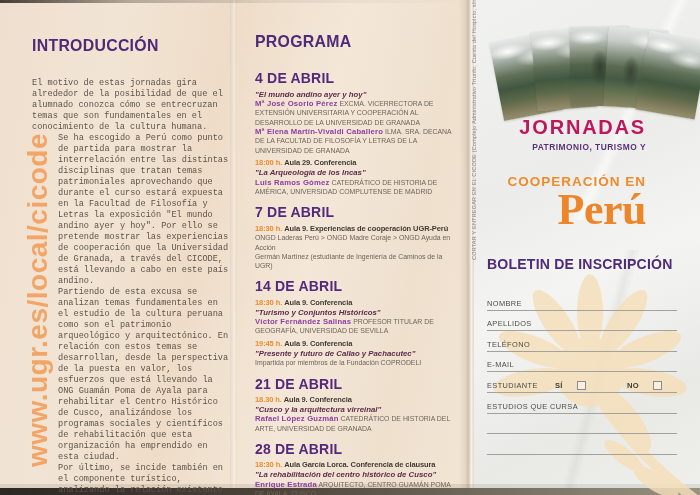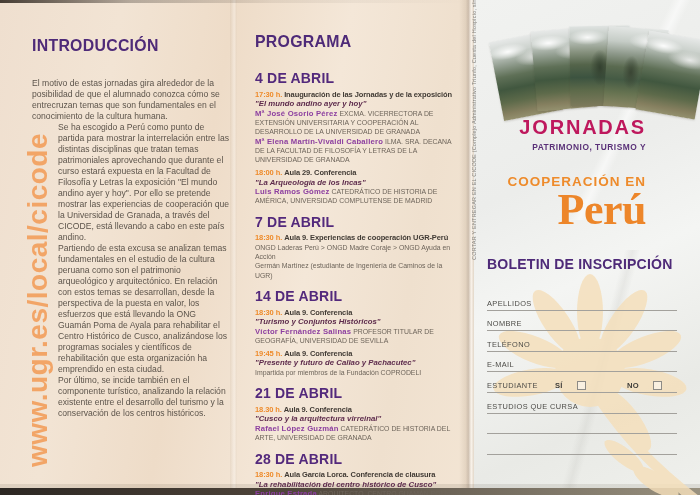--- a/index.html
+++ b/index.html
@@ -43,21 +43,21 @@
   }
   .bottom-fade { position:absolute; bottom:7px; left:0; width:700px; height:4px; background:rgba(80,70,60,0.12); }
 
   
   .panel-heading {
     font-size:16.5px; font-weight:700; color:#4e2a78; letter-spacing:0.3px;
     transform:scaleX(0.96); transform-origin:left; white-space:nowrap;
   }
   .intro { position:absolute; left:32px; top:36px; width:197px; z-index:2; }
   .intro-body { margin-top:23px; font-size:8.6px; line-height:11px; color:#5c544b; }
-  .intro-body p { margin:0; }
+  .intro-body p { margin:0;font-family:Liberation Mono, monospace; }
   .intro-body p + p { margin-left:26px; }
   .vertical-url {
     position:absolute; left:-130px; top:282px; width:340px; height:36px;
     transform:rotate(-90deg); font-size:28px; font-weight:700; color:#f2a567;
     letter-spacing:0.5px; text-align:center; z-index:1; white-space:nowrap;
   }
 
   
   .program { position:absolute; left:255px; top:32px; width:206px; z-index:2; }
   #program-list { margin-top:19px; }
@@ -143,21 +143,20 @@
       <p>Partiendo de esta excusa se analizan temas fundamentales en el estudio de la cultura peruana como son el patrimonio arqueológico y arquitectónico. En relación con estos temas se desarrollan, desde la perspectiva de la puesta en valor, los esfuerzos que está llevando la ONG Guamán Poma de Ayala para rehabilitar el Centro Histórico de Cusco, analizándose los programas sociales y científicos de rehabilitación que esta organización ha emprendido en esta ciudad.</p>
       <p>Por último, se incide también en el componente turístico, analizando la relación existente entre el desarrollo del turismo y la conservación de los centros históricos.</p>
     </div>
   </div>
 
   <div class="program">
     <div class="panel-heading">PROGRAMA</div>
     <div id="program-list">
         <div class="prog-date">4 DE ABRIL</div>
         <div class="prog-session">
-          <div class="prog-line"><span class="prog-time">17:30 h.</span> <span class="prog-title">Inauguración de las Jornadas y de la exposición</span></div>
           <div class="prog-quote">"El mundo andino ayer y hoy"</div>
           <div class="prog-person"><span class="prog-name">Mª José Osorio Pérez</span> <span class="prog-role">EXCMA. VICERRECTORA DE EXTENSIÓN UNIVERSITARIA Y COOPERACIÓN AL DESARROLLO DE LA UNIVERSIDAD DE GRANADA</span></div>
           <div class="prog-person"><span class="prog-name">Mª Elena Martín-Vivaldi Caballero</span> <span class="prog-role">ILMA. SRA. DECANA DE LA FACULTAD DE FILOSOFÍA Y LETRAS DE LA UNIVERSIDAD DE GRANADA</span></div>
         </div>
         <div class="prog-session">
           <div class="prog-line"><span class="prog-time">18:00 h.</span> <span class="prog-title">Aula 29. Conferencia</span></div>
           <div class="prog-quote">"La Arqueología de los Incas"</div>
           <div class="prog-person"><span class="prog-name">Luis Ramos Gómez</span> <span class="prog-role">CATEDRÁTICO DE HISTORIA DE AMÉRICA, UNIVERSIDAD COMPLUTENSE DE MADRID</span></div>
         </div>
         <div class="prog-date">7 DE ABRIL</div>
@@ -222,24 +221,24 @@
   <div class="title-block">
     <div class="t-jornadas">JORNADAS</div>
     <div class="t-sub">PATRIMONIO, TURISMO Y</div>
     <div class="t-coop">COOPERACIÓN EN</div>
     <div class="t-peru">Perú</div>
   </div>
 
   <div class="boletin-heading">BOLETIN DE INSCRIPCIÓN</div>
   <div class="form" id="form-rows">
       <div class="form-row">
+        <span class="form-label">NOMBRE</span>
+      </div>
+      <div class="form-row">
         <span class="form-label">APELLIDOS</span>
-      </div>
-      <div class="form-row">
-        <span class="form-label">NOMBRE</span>
       </div>
       <div class="form-row">
         <span class="form-label">TELÉFONO</span>
       </div>
       <div class="form-row">
         <span class="form-label">E-MAIL</span>
       </div>
       <div class="form-row">
         <span class="form-label">ESTUDIANTE</span>
         <span class="cb-group opt0">

